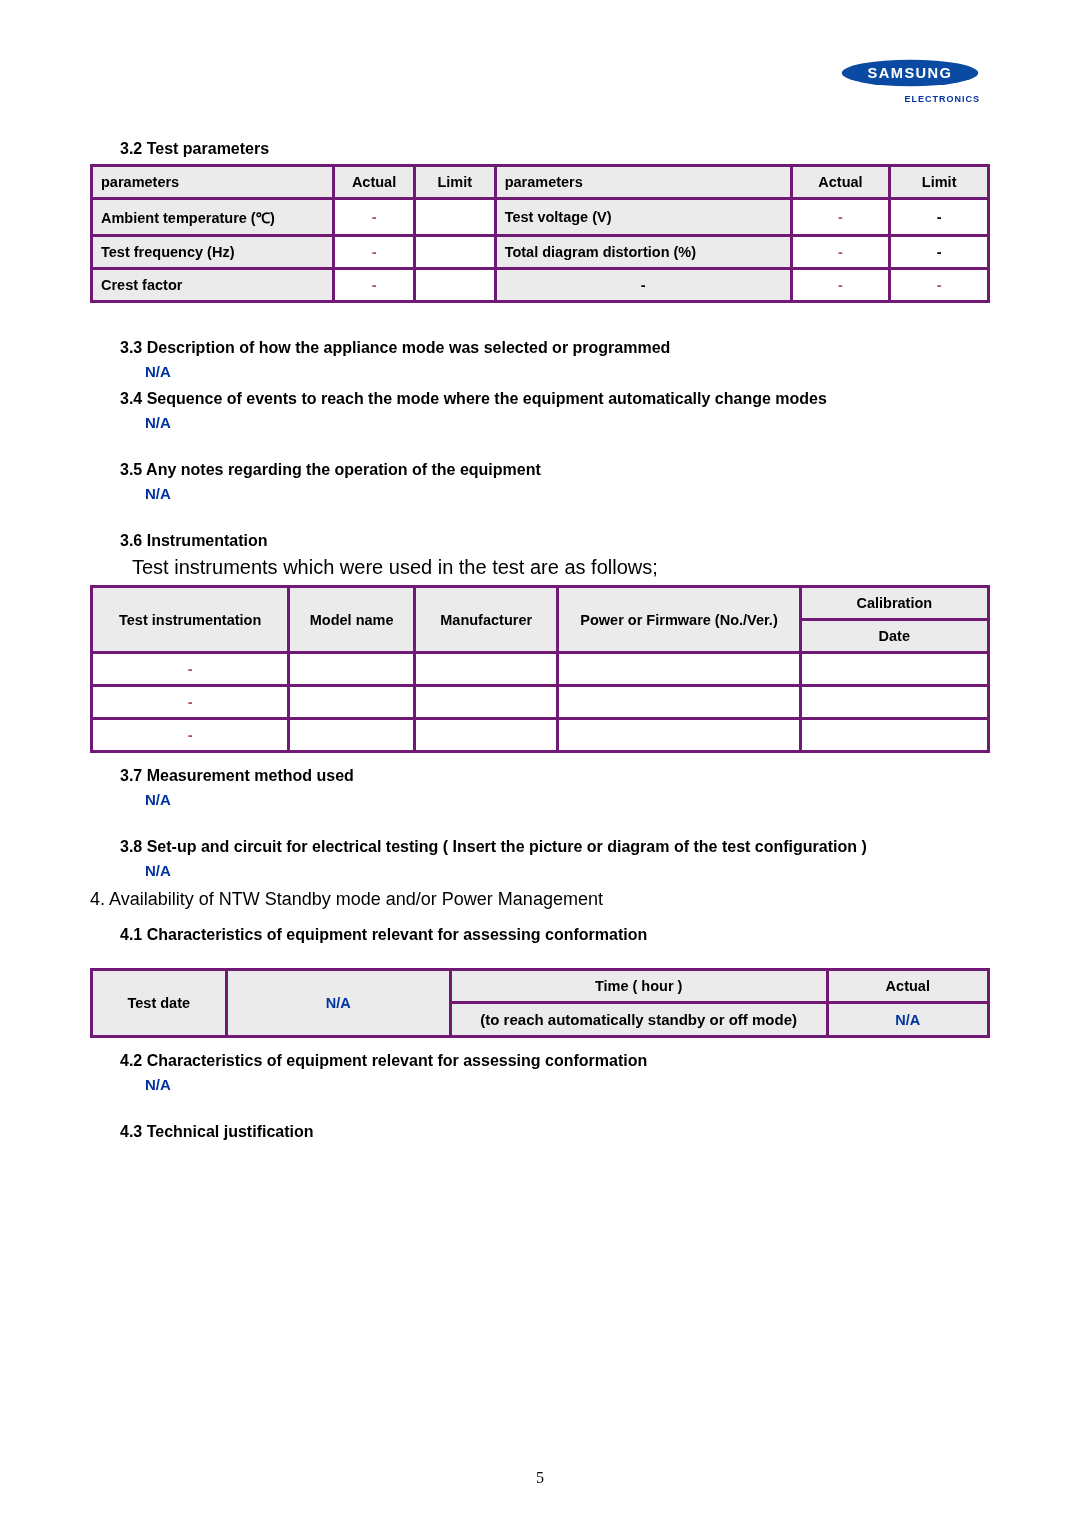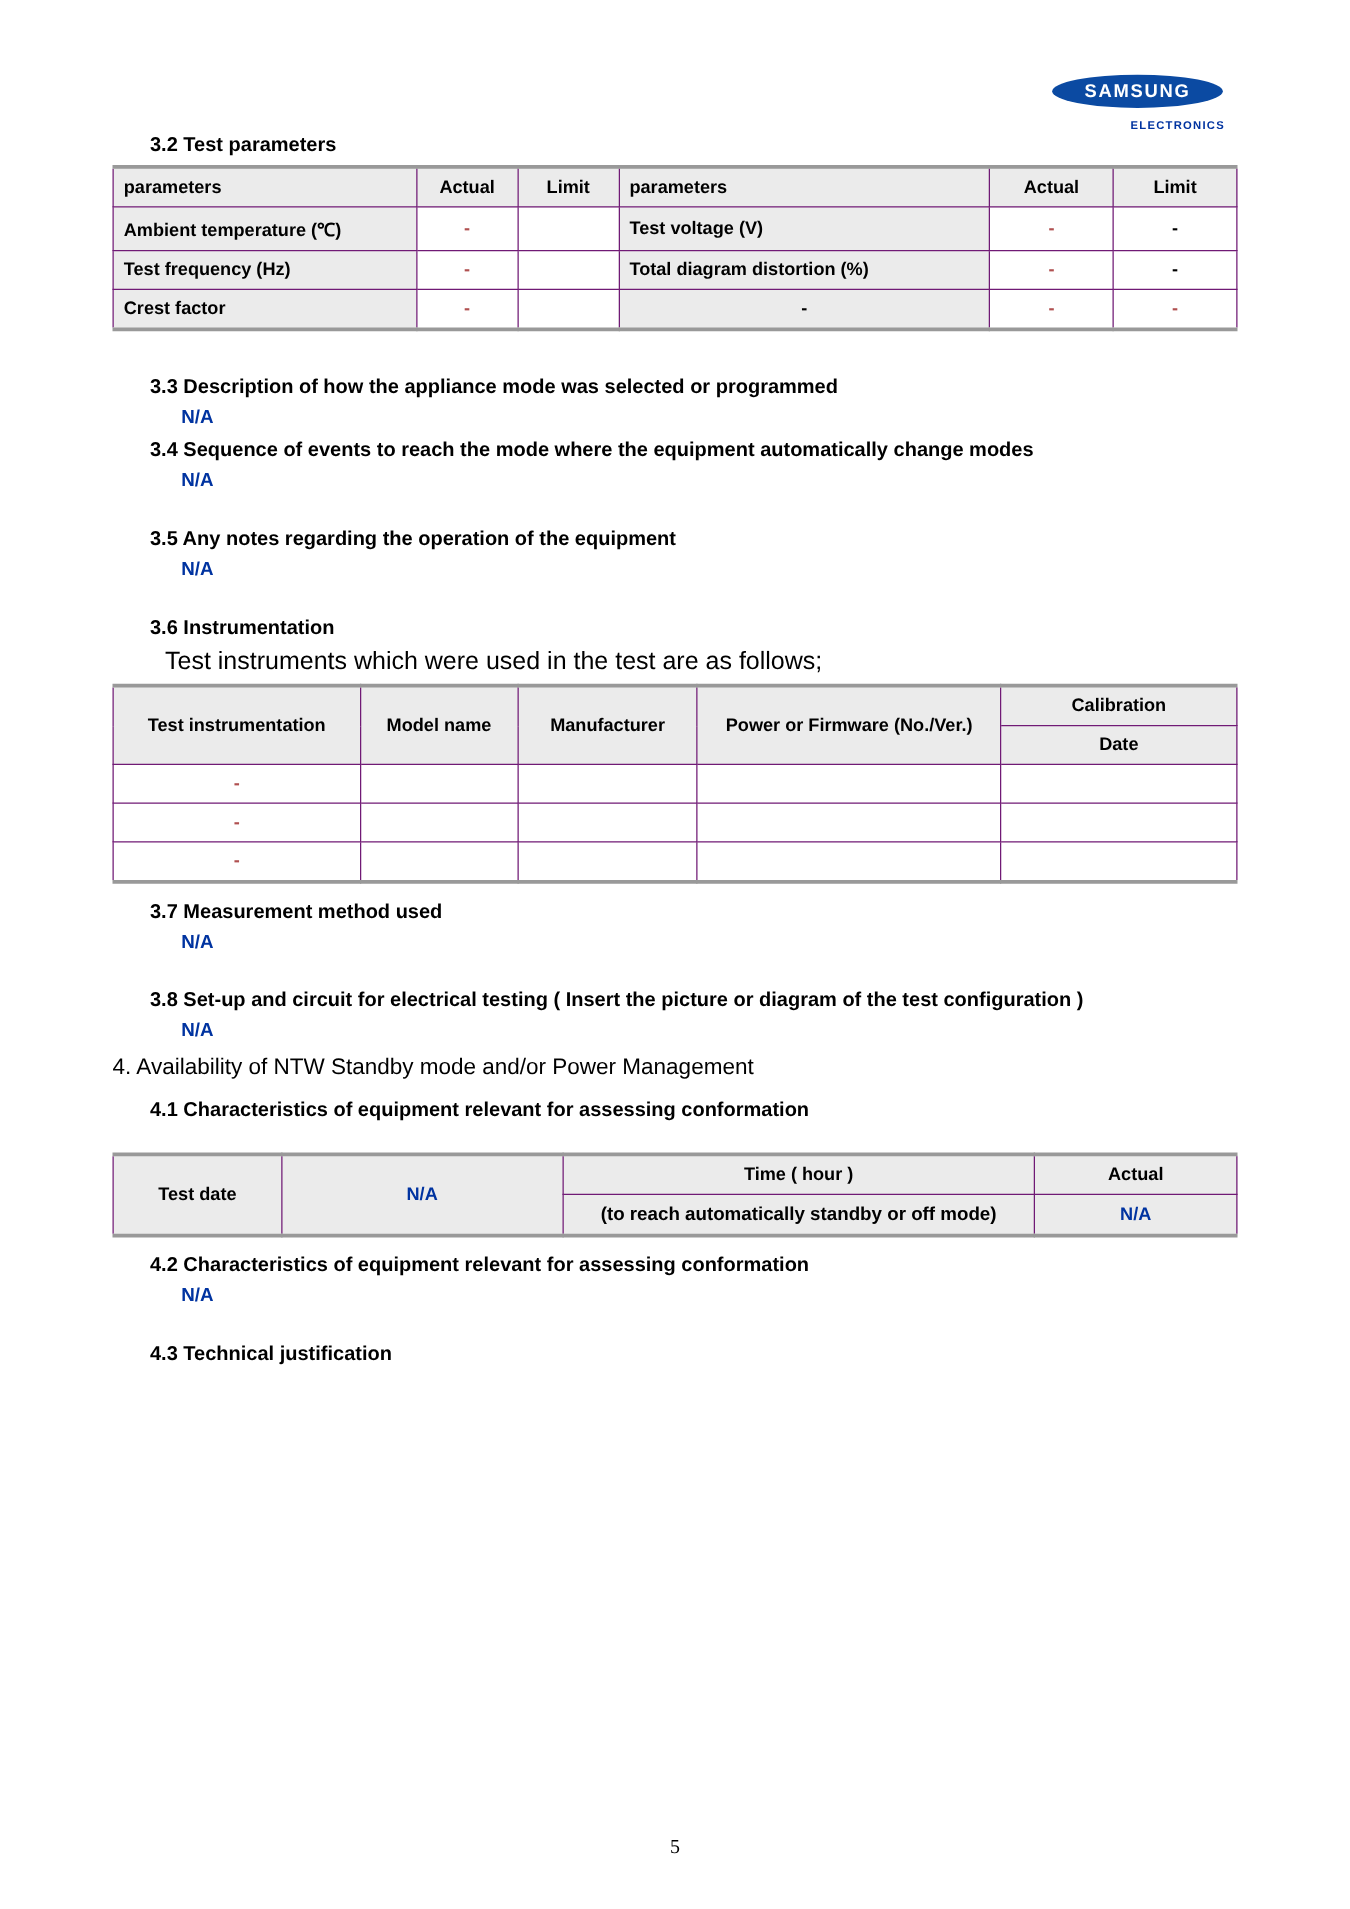--- a/index.html
+++ b/index.html
@@ -22,21 +22,21 @@
     width: 140px;
     height: 30px;
   }
   .electronics {
     color: #0033a0;
     font-size: 9px;
     font-weight: bold;
     letter-spacing: 1px;
     margin-top: 2px;
   }
-  .content { margin-top: 48px; }
+  .content { margin-top: 80px; }
   .sec-title {
     font-weight: bold;
     font-size: 16px;
     margin: 10px 0 6px 30px;
   }
   .sec-title.big {
     font-size: 18px;
     font-weight: normal;
     margin-left: 0;
   }
@@ -51,21 +51,21 @@
     margin-left: 55px;
     margin-bottom: 8px;
   }
   table {
     width: 100%;
     border-collapse: collapse;
     margin: 6px 0 14px 0;
     font-size: 14.5px;
   }
   th, td {
-    border: 1px solid #701a75;
+    border: 3px solid #701a75;
     padding: 7px 8px;
     text-align: left;
     vertical-align: middle;
   }
   .tbl1 th.head {
     background: #ebebeb;
     font-weight: bold;
   }
   .tbl1 td.rowlabel {
     background: #ebebeb;

